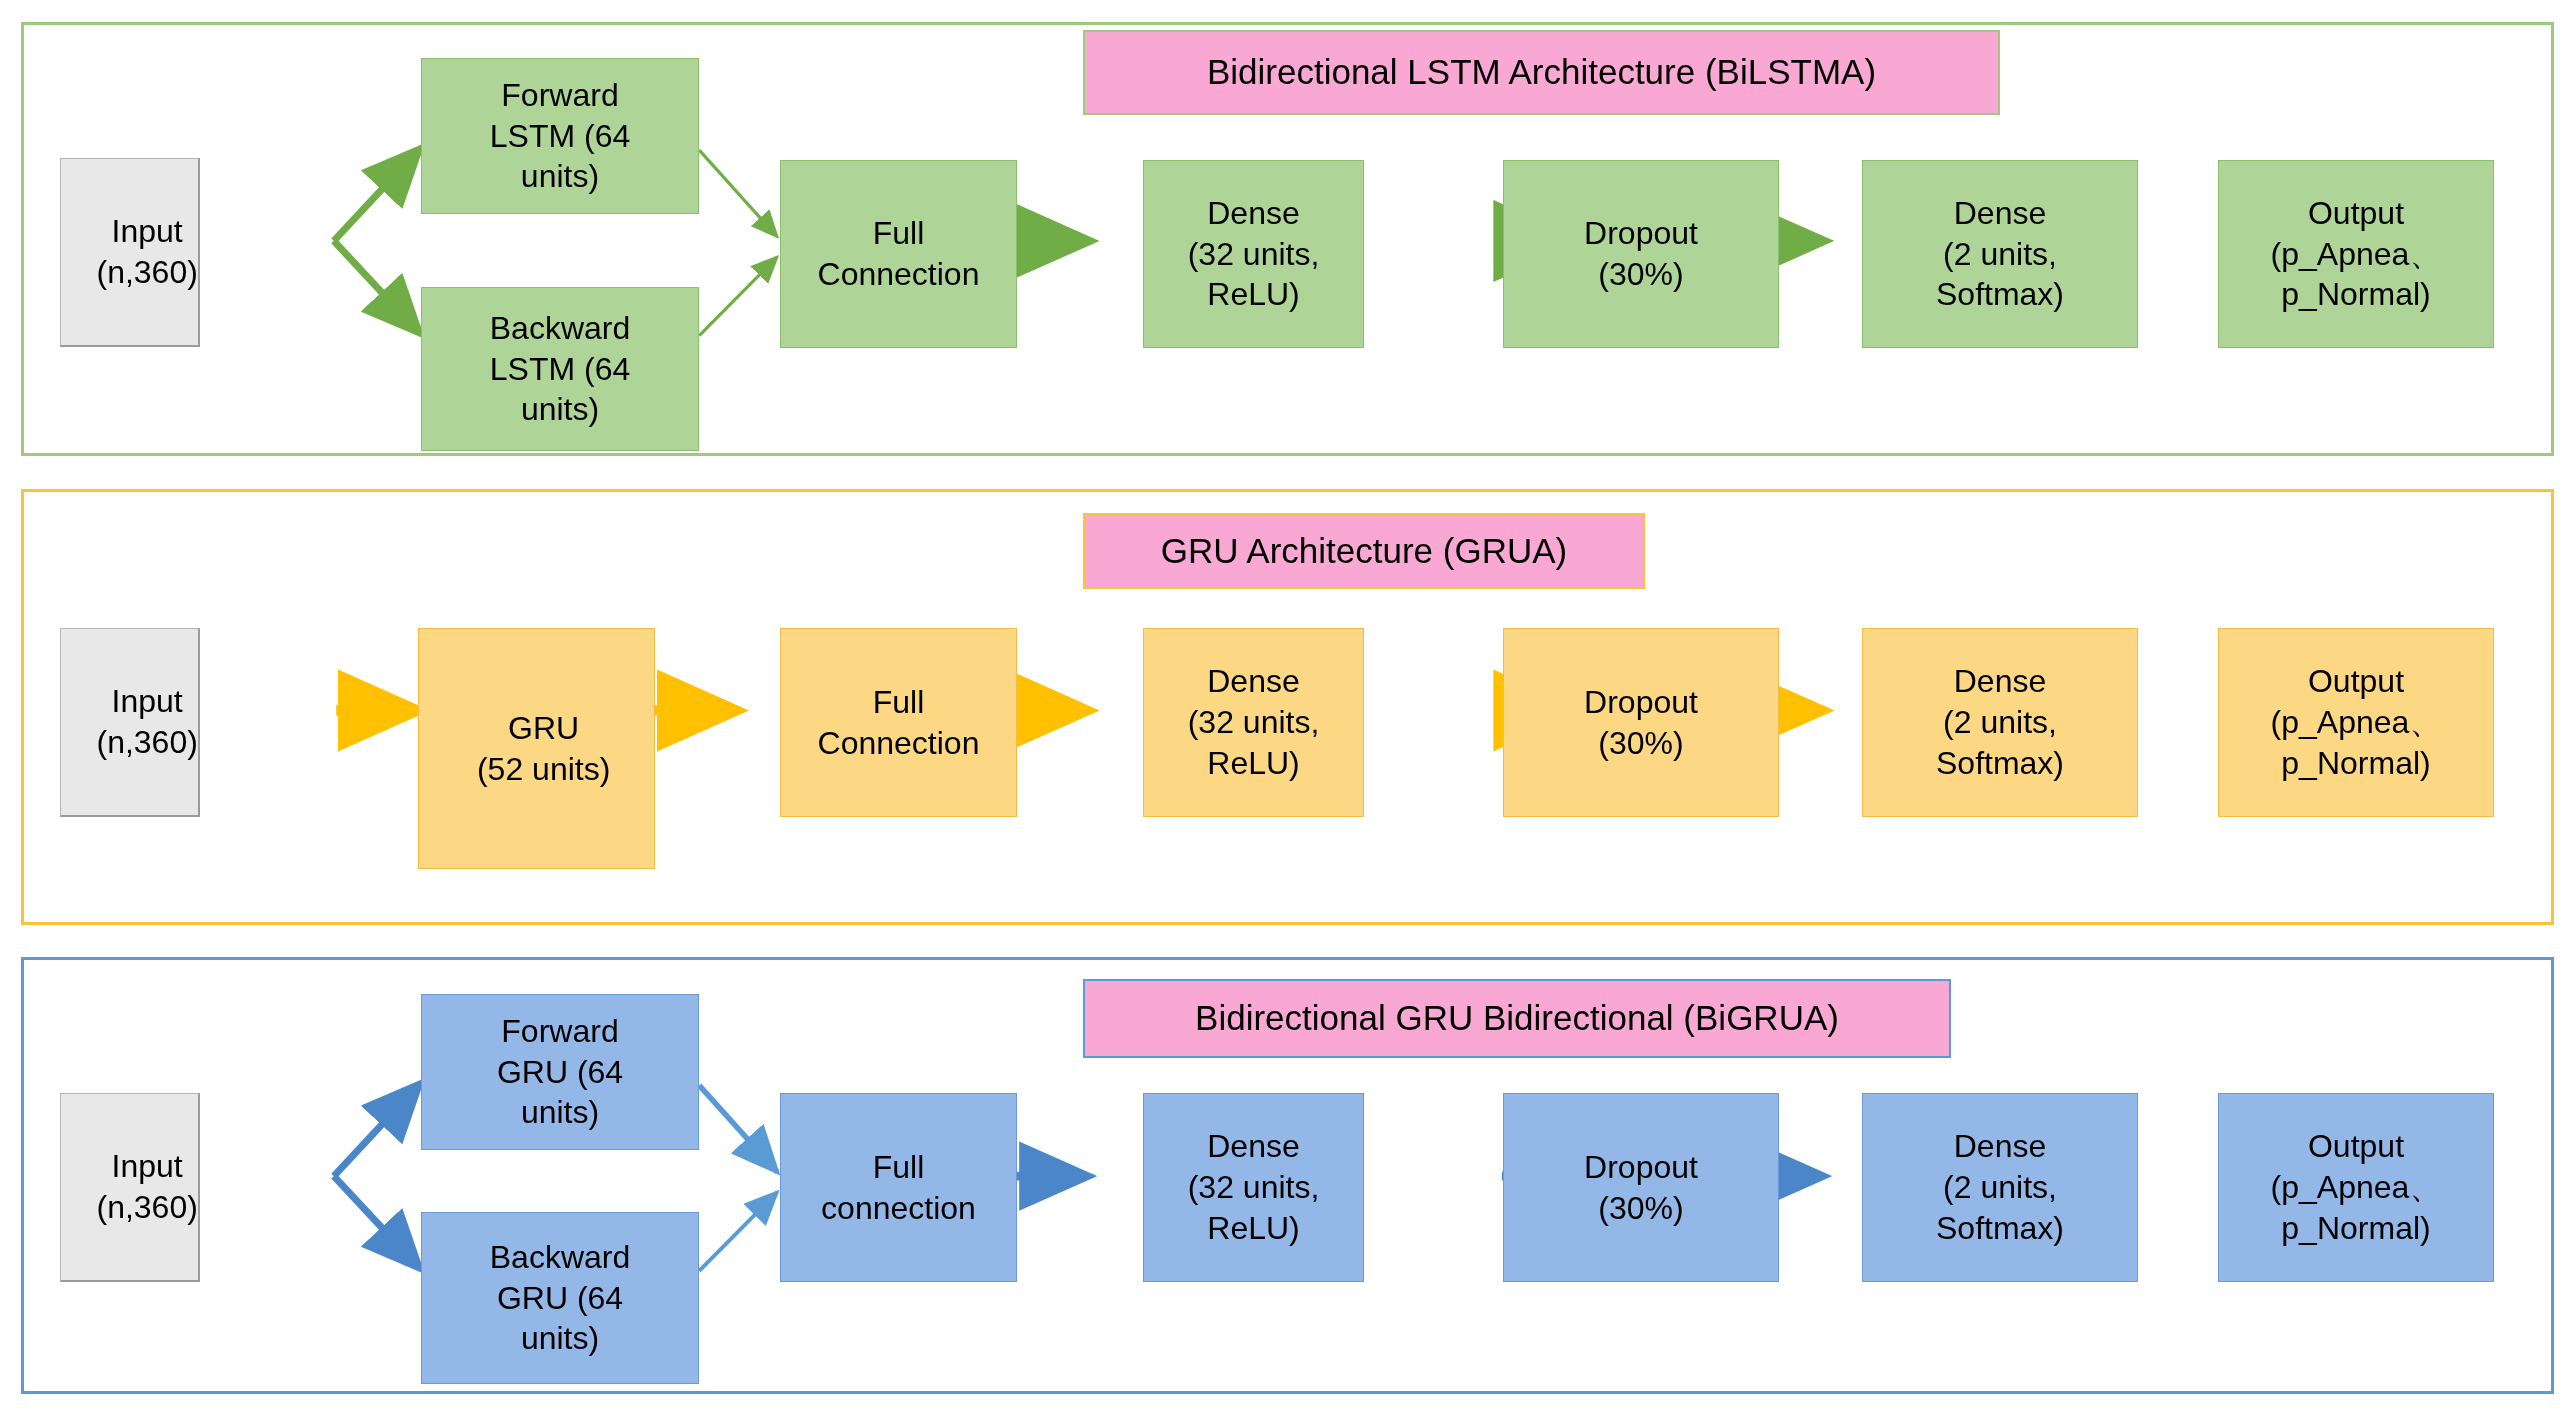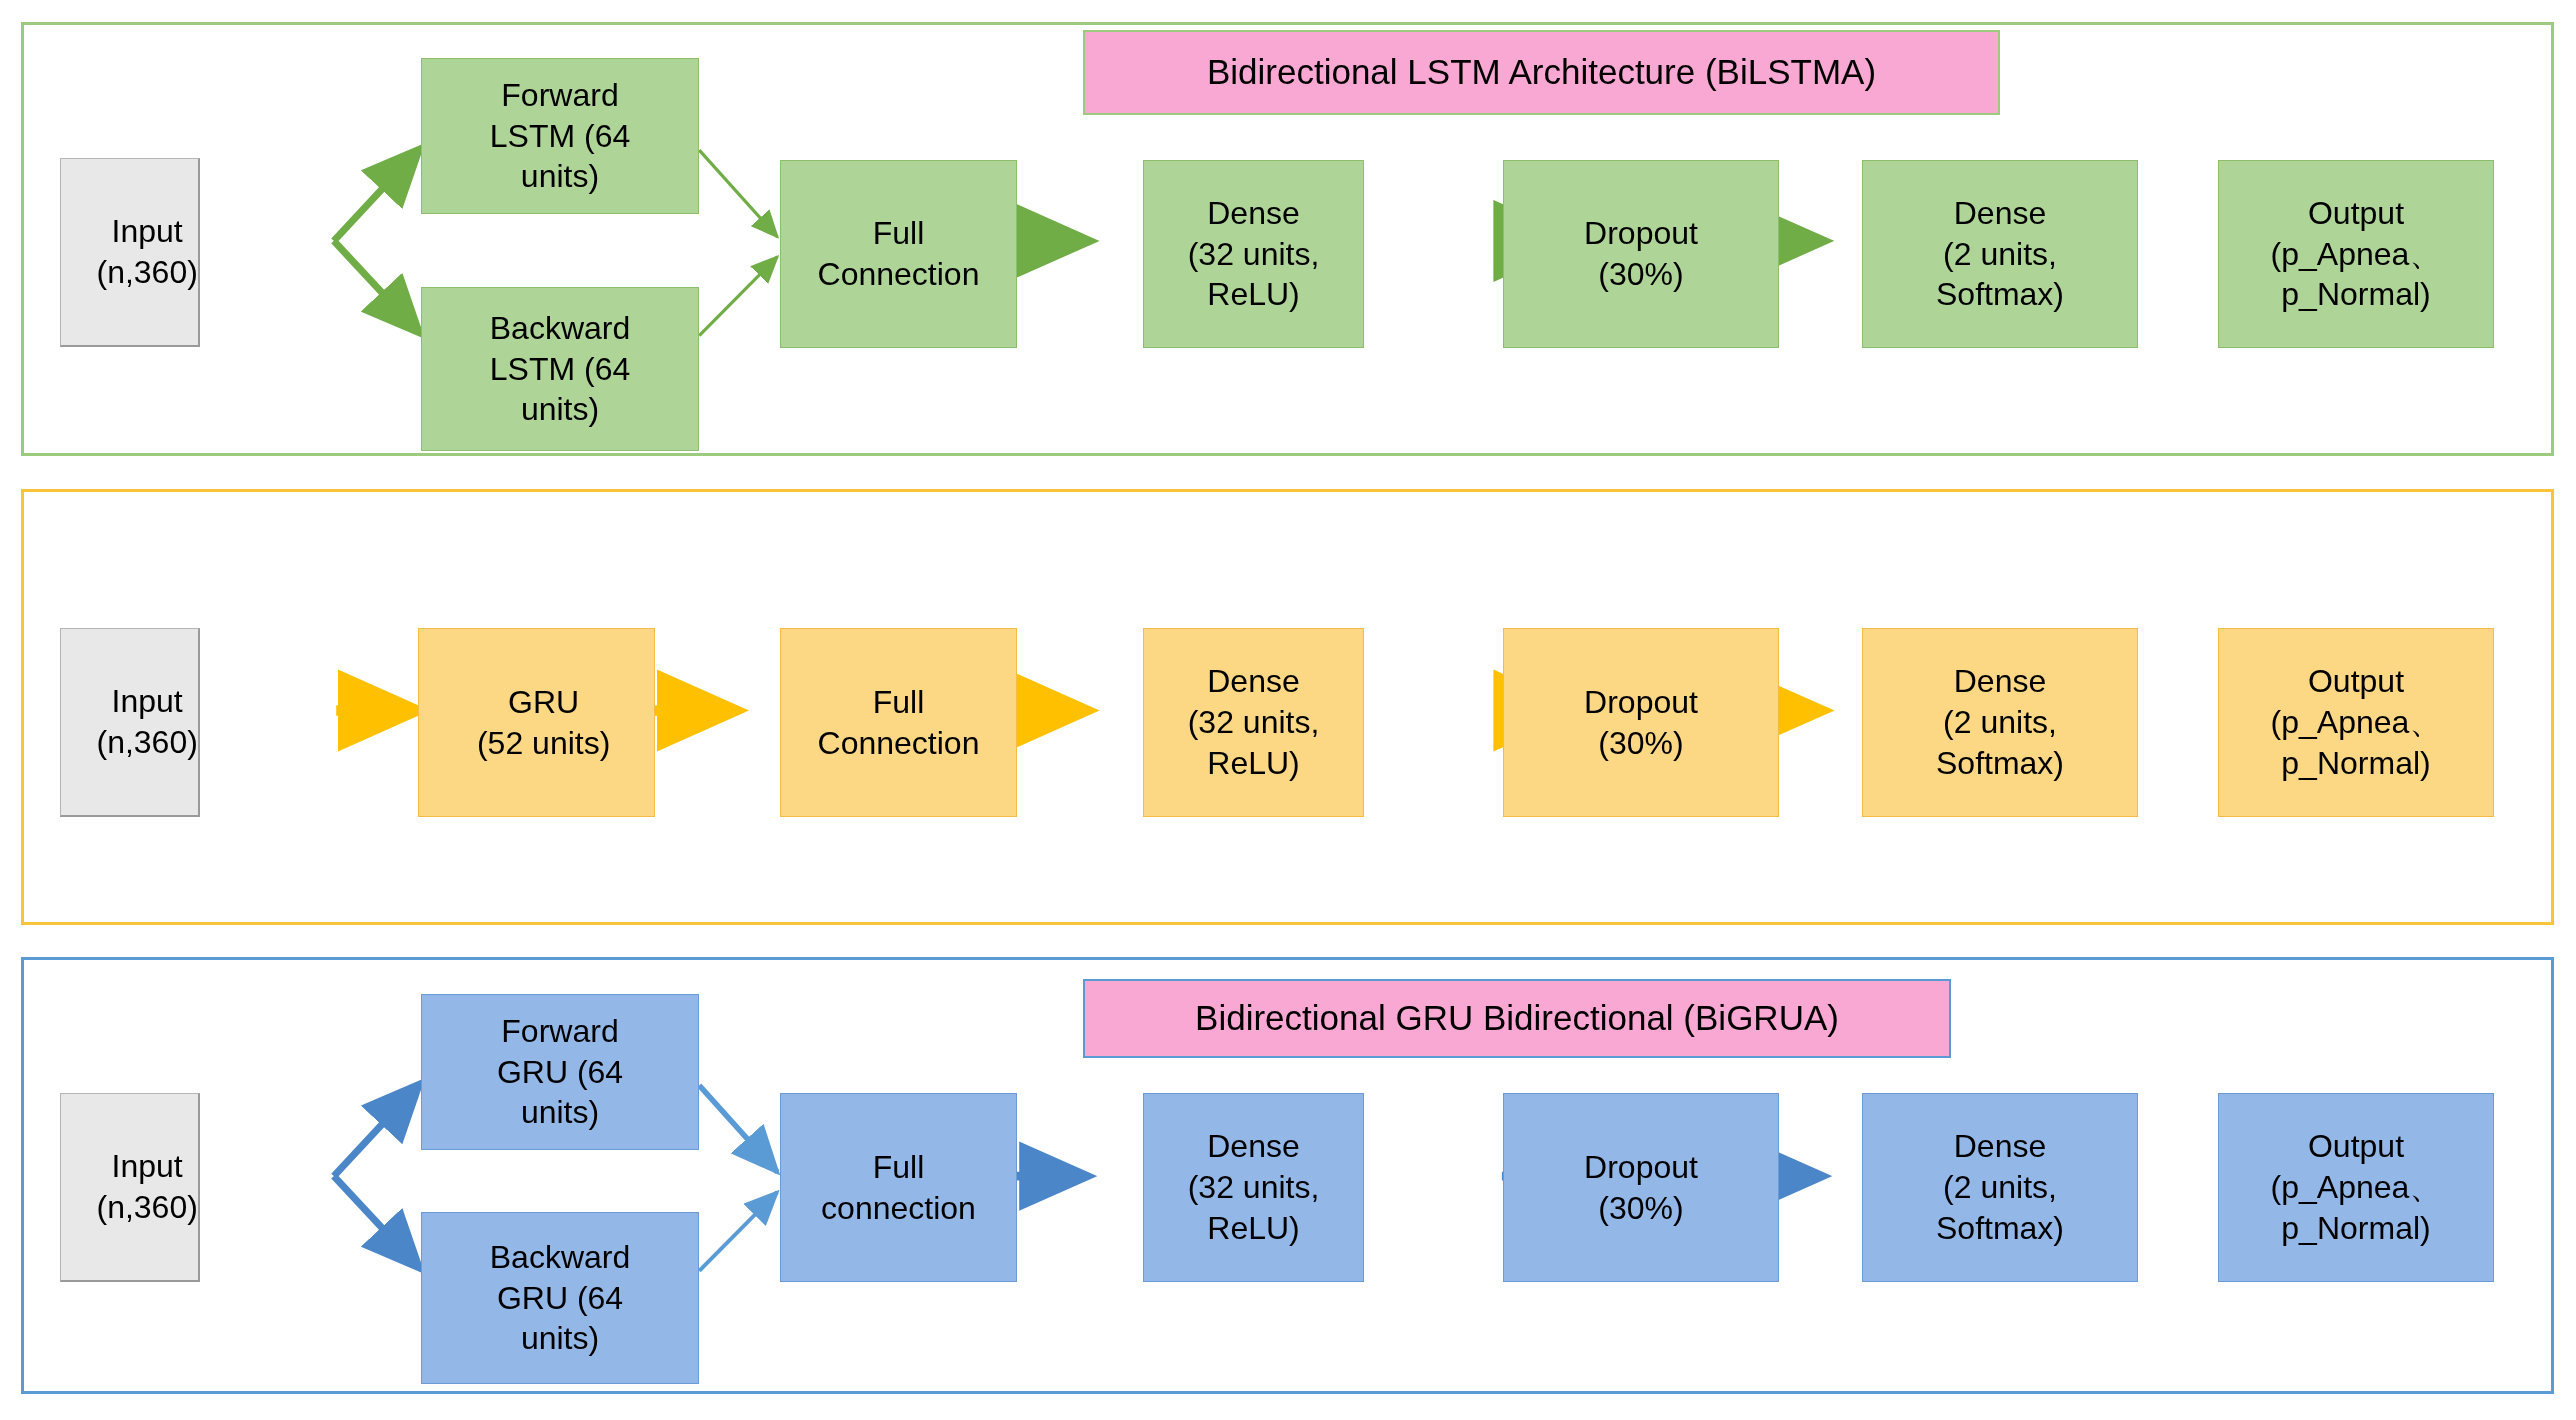--- a/index.html
+++ b/index.html
@@ -154,29 +154,30 @@
   <svg class="wires" viewBox="0 0 3264 1800">
     <path d="M426,900 L527,900" stroke="#FFC000" stroke-width="13" fill="none" marker-end="url(#ah-o)"></path>
     <path d="M828,900 L931,900" stroke="#FFC000" stroke-width="13" fill="none" marker-end="url(#ah-o)"></path>
     <path d="M1287,900 L1375,900" stroke="#FFC000" stroke-width="13" fill="none" marker-end="url(#ah-o)"></path>
     <path d="M1587,900 L1675,900" stroke="#FFC000" stroke-width="13" fill="none" marker-end="url(#ah-o)"></path>
     <path d="M1903,900 L1991,900" stroke="#FFC000" stroke-width="13" fill="none" marker-end="url(#ah-o)"></path>
     <path d="M2218,900 L2306,900" stroke="#FFC000" stroke-width="13" fill="none" marker-end="url(#ah-o)"></path>
     <path d="M2538,900 L2626,900" stroke="#FFC000" stroke-width="13" fill="none" marker-end="url(#ah-o)"></path>
   </svg>
 
+  <div class="title-plate orange" style="left:1083px;top:513px;width:562px;height:76px;">GRU Architecture (GRUA)</div>
 
   <div class="node input" style="left:60px;top:616px;width:140px;height:189px;">
     <span class="lines">
         <span>Input</span>
         <span>(n,360)</span>
       </span>
   </div>
 
-  <div class="node orange" style="left:418px;top:616px;width:237px;height:189px;padding-left:19px;">
+  <div class="node orange" style="left:418px;top:616px;width:237px;height:241px;padding-left:19px;">
     <span class="lines">
         <span>GRU</span>
         <span>(52 units)</span>
       </span>
   </div>
 
   <div class="node orange" style="left:780px;top:616px;width:237px;height:189px;">
     <span class="lines">
         <span>Full</span>
         <span>Connection</span>

